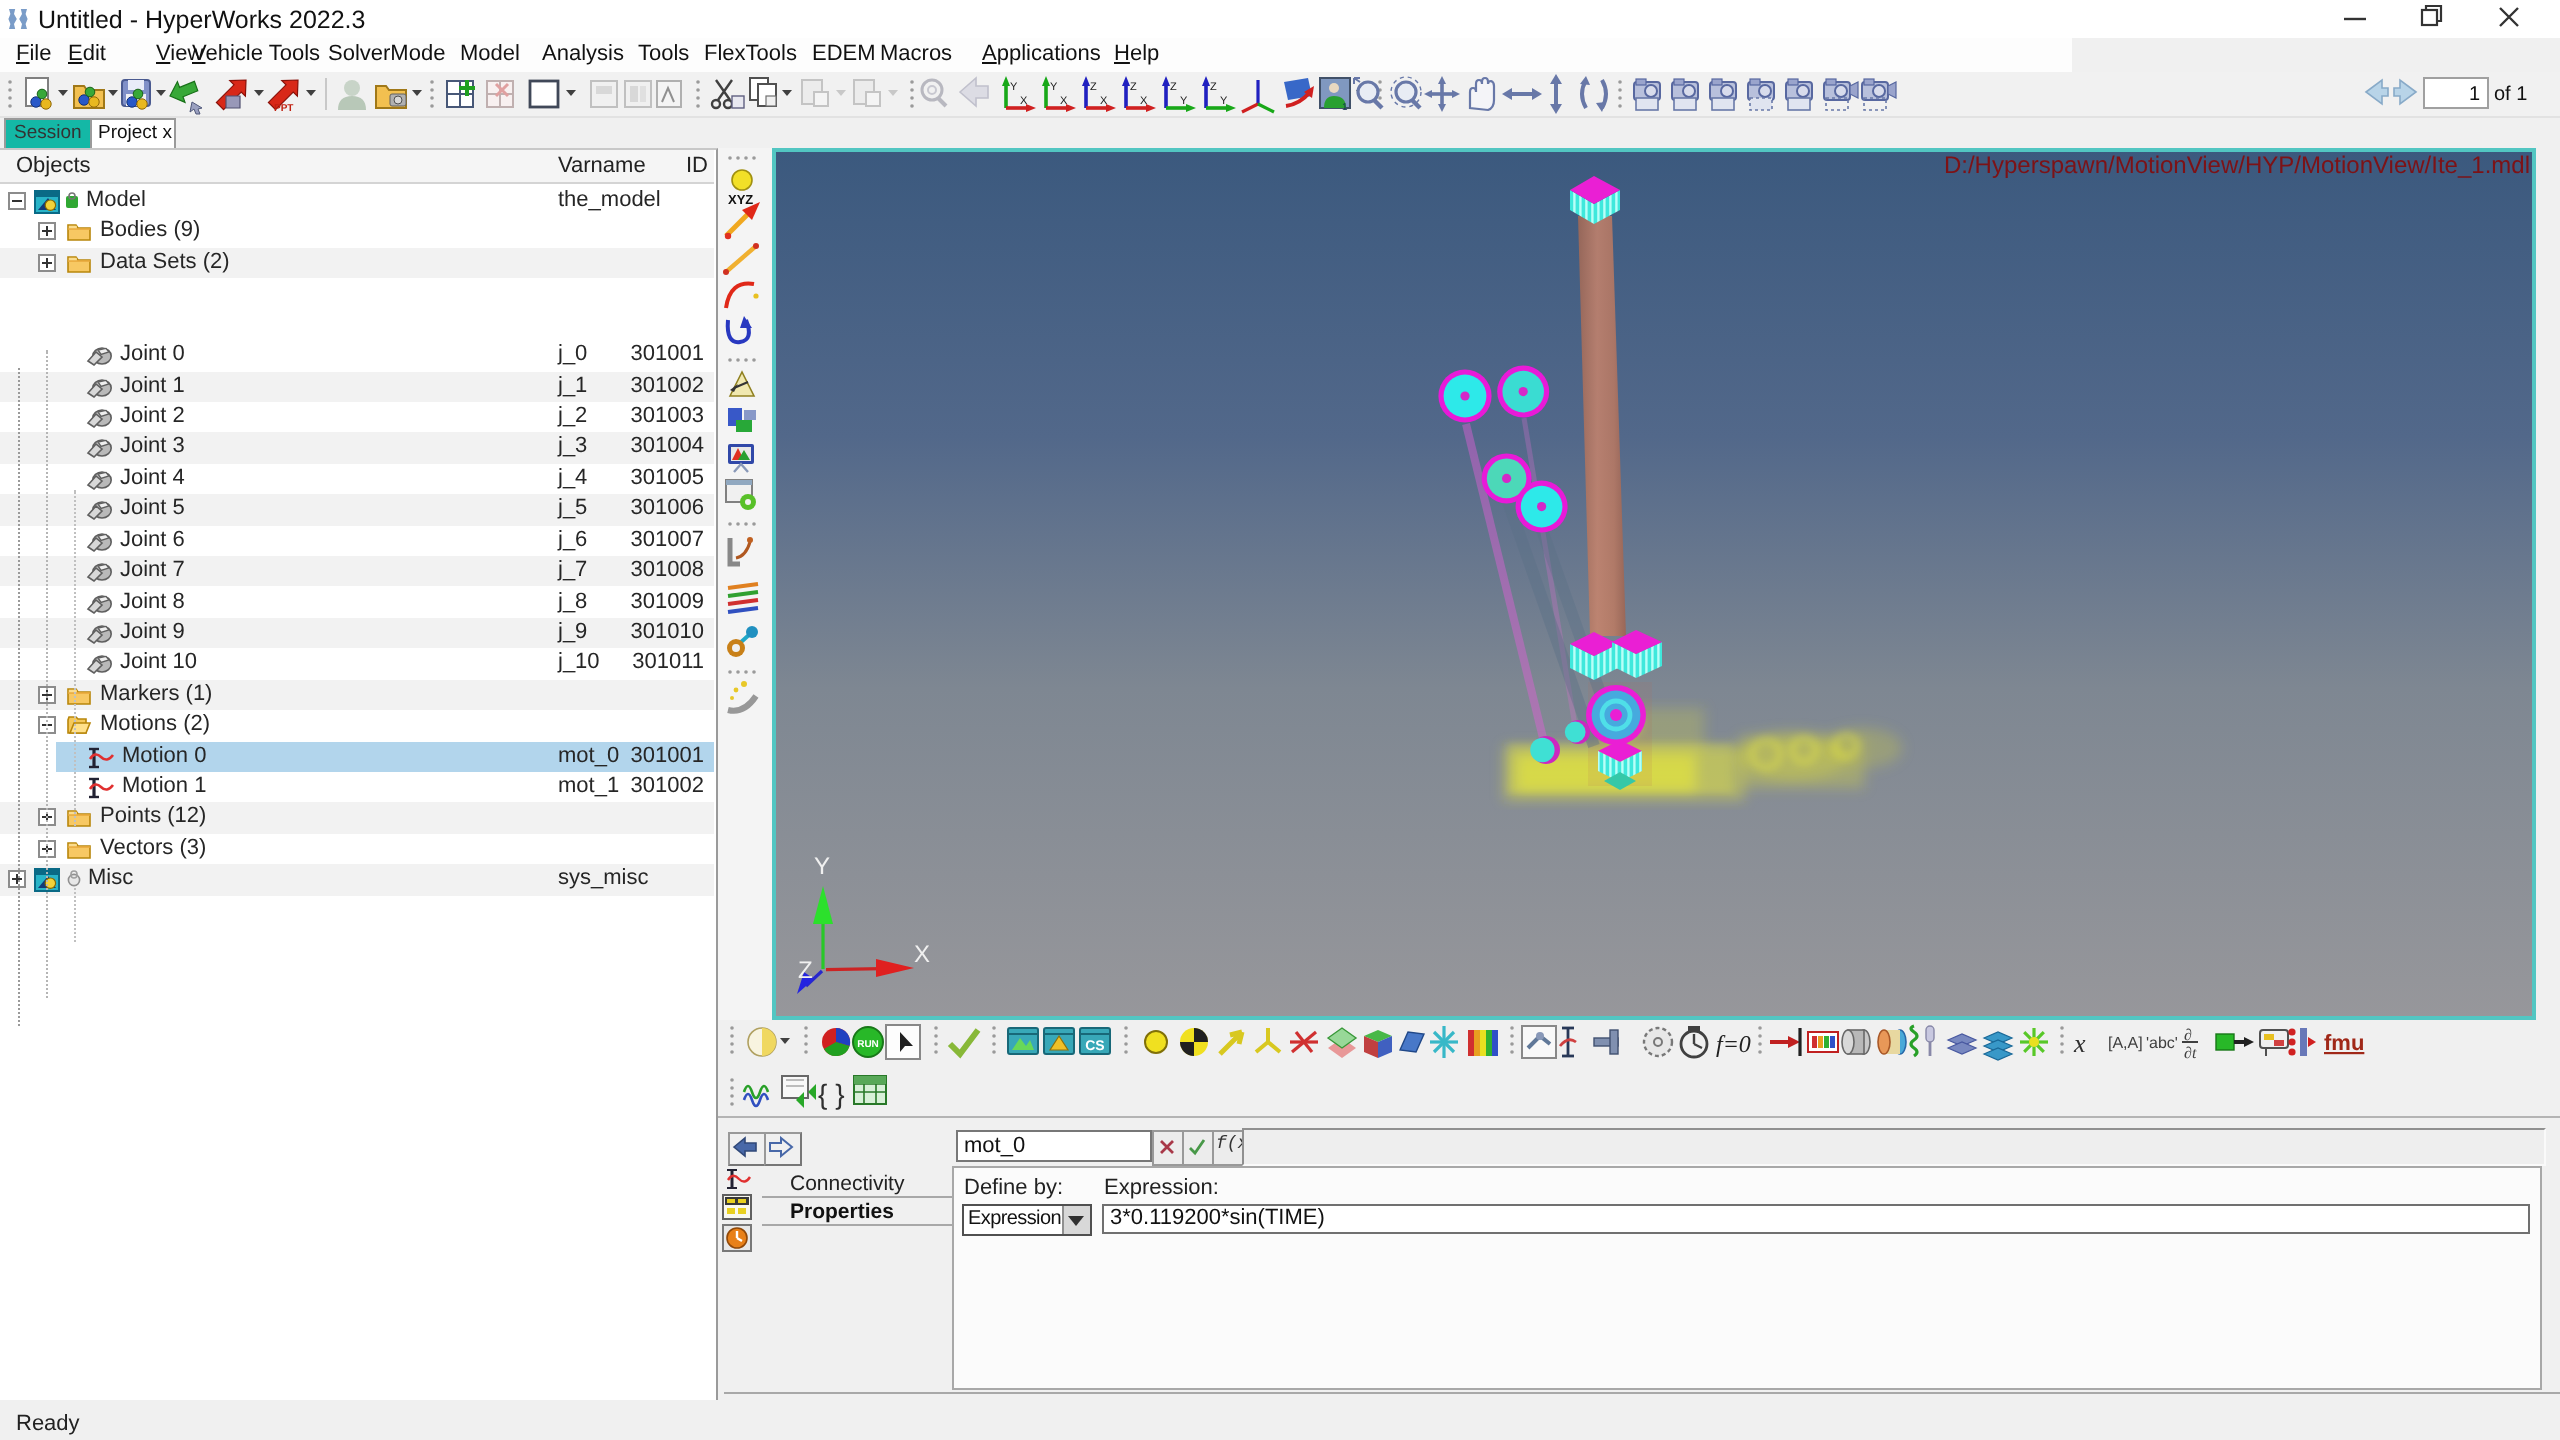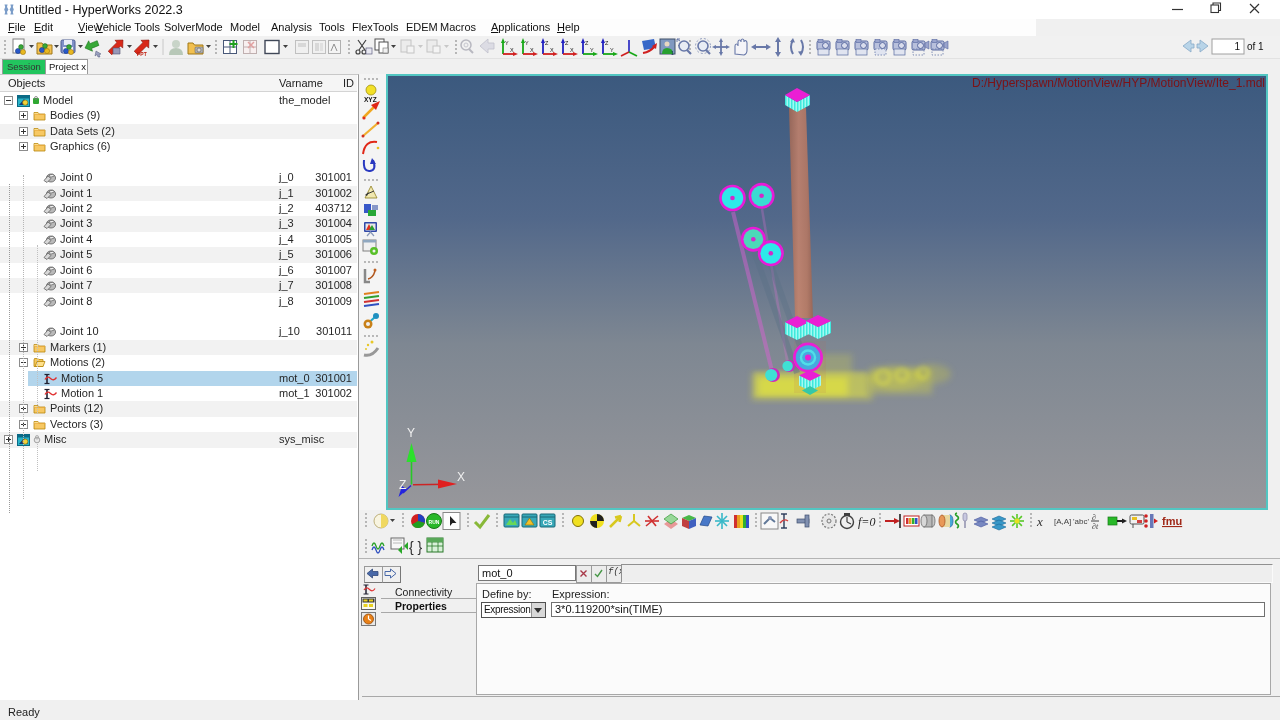--- a/index.html
+++ b/index.html
@@ -276,21 +276,21 @@
       <polygon points="944,7 948,5 948,13 944,11" fill="#9aa4cc" stroke="#5868a0" stroke-width="0.6"></polygon>
       <rect x="932" y="13" width="11" height="6" fill="none" stroke="#6878a8" stroke-width="0.8" stroke-dasharray="1.5 1.5"></rect>
       <polygon points="1183,10 1191,4 1191,8 1194,8 1194,12 1191,12 1191,16" fill="#b8d4e8" stroke="#88aac8" stroke-width="0.8"></polygon>
       <polygon points="1208,10 1200,4 1200,8 1197,8 1197,12 1200,12 1200,16" fill="#b8d4e8" stroke="#88aac8" stroke-width="0.8"></polygon>
       <rect x="1212" y="3" width="32" height="15" fill="#fff" stroke="#a0a0a0"></rect>
       <text x="1240" y="14" font-size="10" fill="#111" text-anchor="end" font-family="Liberation Sans">1</text>
       <text x="1247" y="14" font-size="10" fill="#111" font-family="Liberation Sans">of 1</text>
     </svg>
   </div>
 <div id="tabrow" class="abs">
-  <div class="tab" style="left:2px;width:42px;background:#22c55e;color:#333;">
+  <div class="tab" style="left:2px;width:42px;background:#14b8a6;color:#333;">
       <span class="abs" style="left:4px;top:1px;font-size:9.5px">Session</span>
     </div>
   <div class="tab" style="left:45px;width:41px;background:#ffffff;color:#111;">
       <span class="abs" style="left:3px;top:1px;font-size:9.5px">Project x</span>
     </div>
 </div>
 <div id="tree" class="abs">
 <div id="treehdr" class="abs">
       <span class="abs" style="left:8px;top:2px">Objects</span>
       <span class="abs" style="left:279px;top:2px">Varname</span>
@@ -333,33 +333,20 @@
         <line x1="2" y1="4.5" x2="7" y2="4.5" stroke="#333"></line>
         <line x1="4.5" y1="2" x2="4.5" y2="7" stroke="#333"></line>
       </svg>
       <svg class="abs" style="left:33px;top:2px" width="13" height="11">
         <path d="M1 2.5 L5 2.5 L6 4 L12 4 L12 10 L1 10 Z" fill="#f7c863" stroke="#b8860b" stroke-width="0.8"></path>
         <path d="M1 4.5 L12 4.5" stroke="#e8a93c" stroke-width="0.8"></path>
         <rect x="1.4" y="2.9" width="4" height="1.2" fill="#fadc8e"></rect>
       </svg>
       <span class="lbl" style="left:50px">Data Sets (2)</span>
     </div>
-<div class="trow" style="top:64.3px">
-      <svg class="abs" style="left:19px;top:3px" width="9" height="9">
-        <rect x="0.5" y="0.5" width="8" height="8" fill="#fff" stroke="#8c8c8c"></rect>
-        <line x1="2" y1="4.5" x2="7" y2="4.5" stroke="#333"></line>
-        <line x1="4.5" y1="2" x2="4.5" y2="7" stroke="#333"></line>
-      </svg>
-      <svg class="abs" style="left:33px;top:2px" width="13" height="11">
-        <path d="M1 2.5 L5 2.5 L6 4 L12 4 L12 10 L1 10 Z" fill="#f7c863" stroke="#b8860b" stroke-width="0.8"></path>
-        <path d="M1 4.5 L12 4.5" stroke="#e8a93c" stroke-width="0.8"></path>
-        <rect x="1.4" y="2.9" width="4" height="1.2" fill="#fadc8e"></rect>
-      </svg>
-      <span class="lbl" style="left:50px">Graphics (6)</span>
-    </div>
 <div class="trow" style="top:95.1px">
       <svg class="abs" style="left:43px;top:3px" width="13" height="10">
         <ellipse cx="8" cy="5" rx="4.6" ry="4" fill="#b9b9b9" stroke="#5f5f5f" stroke-width="0.8"></ellipse>
         <path d="M1 7.5 L5 3 L8 5.5 L4 9.5 Z" fill="#d8d8d8" stroke="#5f5f5f" stroke-width="0.8"></path>
         <path d="M6 2 L10 1.2 L11.5 3 L7.5 4.2 Z" fill="#efefef" stroke="#5f5f5f" stroke-width="0.7"></path>
       </svg>
       <span class="lbl" style="left:60px">Joint 0</span>
       <span class="vn">j_0</span>
       <span class="id">301001</span>
     </div>
@@ -374,21 +361,21 @@
       <span class="id">301002</span>
     </div>
 <div class="trow" style="top:125.9px">
       <svg class="abs" style="left:43px;top:3px" width="13" height="10">
         <ellipse cx="8" cy="5" rx="4.6" ry="4" fill="#b9b9b9" stroke="#5f5f5f" stroke-width="0.8"></ellipse>
         <path d="M1 7.5 L5 3 L8 5.5 L4 9.5 Z" fill="#d8d8d8" stroke="#5f5f5f" stroke-width="0.8"></path>
         <path d="M6 2 L10 1.2 L11.5 3 L7.5 4.2 Z" fill="#efefef" stroke="#5f5f5f" stroke-width="0.7"></path>
       </svg>
       <span class="lbl" style="left:60px">Joint 2</span>
       <span class="vn">j_2</span>
-      <span class="id">403712</span>
+      <span class="id">301003</span>
     </div>
 <div class="trow gray" style="top:141.4px">
       <svg class="abs" style="left:43px;top:3px" width="13" height="10">
         <ellipse cx="8" cy="5" rx="4.6" ry="4" fill="#b9b9b9" stroke="#5f5f5f" stroke-width="0.8"></ellipse>
         <path d="M1 7.5 L5 3 L8 5.5 L4 9.5 Z" fill="#d8d8d8" stroke="#5f5f5f" stroke-width="0.8"></path>
         <path d="M6 2 L10 1.2 L11.5 3 L7.5 4.2 Z" fill="#efefef" stroke="#5f5f5f" stroke-width="0.7"></path>
       </svg>
       <span class="lbl" style="left:60px">Joint 3</span>
       <span class="vn">j_3</span>
       <span class="id">301004</span>
@@ -435,20 +422,30 @@
     </div>
 <div class="trow" style="top:218.5px">
       <svg class="abs" style="left:43px;top:3px" width="13" height="10">
         <ellipse cx="8" cy="5" rx="4.6" ry="4" fill="#b9b9b9" stroke="#5f5f5f" stroke-width="0.8"></ellipse>
         <path d="M1 7.5 L5 3 L8 5.5 L4 9.5 Z" fill="#d8d8d8" stroke="#5f5f5f" stroke-width="0.8"></path>
         <path d="M6 2 L10 1.2 L11.5 3 L7.5 4.2 Z" fill="#efefef" stroke="#5f5f5f" stroke-width="0.7"></path>
       </svg>
       <span class="lbl" style="left:60px">Joint 8</span>
       <span class="vn">j_8</span>
       <span class="id">301009</span>
+    </div>
+<div class="trow gray" style="top:233.9px">
+      <svg class="abs" style="left:43px;top:3px" width="13" height="10">
+        <ellipse cx="8" cy="5" rx="4.6" ry="4" fill="#b9b9b9" stroke="#5f5f5f" stroke-width="0.8"></ellipse>
+        <path d="M1 7.5 L5 3 L8 5.5 L4 9.5 Z" fill="#d8d8d8" stroke="#5f5f5f" stroke-width="0.8"></path>
+        <path d="M6 2 L10 1.2 L11.5 3 L7.5 4.2 Z" fill="#efefef" stroke="#5f5f5f" stroke-width="0.7"></path>
+      </svg>
+      <span class="lbl" style="left:60px">Joint 9</span>
+      <span class="vn">j_9</span>
+      <span class="id">301010</span>
     </div>
 <div class="trow" style="top:249.3px">
       <svg class="abs" style="left:43px;top:3px" width="13" height="10">
         <ellipse cx="8" cy="5" rx="4.6" ry="4" fill="#b9b9b9" stroke="#5f5f5f" stroke-width="0.8"></ellipse>
         <path d="M1 7.5 L5 3 L8 5.5 L4 9.5 Z" fill="#d8d8d8" stroke="#5f5f5f" stroke-width="0.8"></path>
         <path d="M6 2 L10 1.2 L11.5 3 L7.5 4.2 Z" fill="#efefef" stroke="#5f5f5f" stroke-width="0.7"></path>
       </svg>
       <span class="lbl" style="left:60px">Joint 10</span>
       <span class="vn">j_10</span>
       <span class="id">301011</span>
@@ -477,21 +474,21 @@
       </svg>
       <span class="lbl" style="left:50px">Motions (2)</span>
     </div>
 <div class="trow sel" style="top:295.6px">
       <svg class="abs" style="left:44px;top:2px" width="14" height="12">
         <line x1="3" y1="1.5" x2="3" y2="10.5" stroke="#223" stroke-width="1.6"></line>
         <line x1="0.5" y1="1.5" x2="5.5" y2="1.5" stroke="#223" stroke-width="1.2"></line>
         <line x1="0.5" y1="10.5" x2="5.5" y2="10.5" stroke="#223" stroke-width="1.2"></line>
         <path d="M1 6.5 Q3.5 2.5 6.5 5.5 Q9.5 8.5 12.5 4.5" fill="none" stroke="#e03030" stroke-width="1.3"></path>
       </svg>
-      <span class="lbl" style="left:61px">Motion 5</span>
+      <span class="lbl" style="left:61px">Motion 0</span>
       <span class="vn">mot_0</span>
       <span class="id">301001</span>
     </div>
 <div class="trow" style="top:311.0px">
       <svg class="abs" style="left:44px;top:2px" width="14" height="12">
         <line x1="3" y1="1.5" x2="3" y2="10.5" stroke="#223" stroke-width="1.6"></line>
         <line x1="0.5" y1="1.5" x2="5.5" y2="1.5" stroke="#223" stroke-width="1.2"></line>
         <line x1="0.5" y1="10.5" x2="5.5" y2="10.5" stroke="#223" stroke-width="1.2"></line>
         <path d="M1 6.5 Q3.5 2.5 6.5 5.5 Q9.5 8.5 12.5 4.5" fill="none" stroke="#e03030" stroke-width="1.3"></path>
       </svg>

